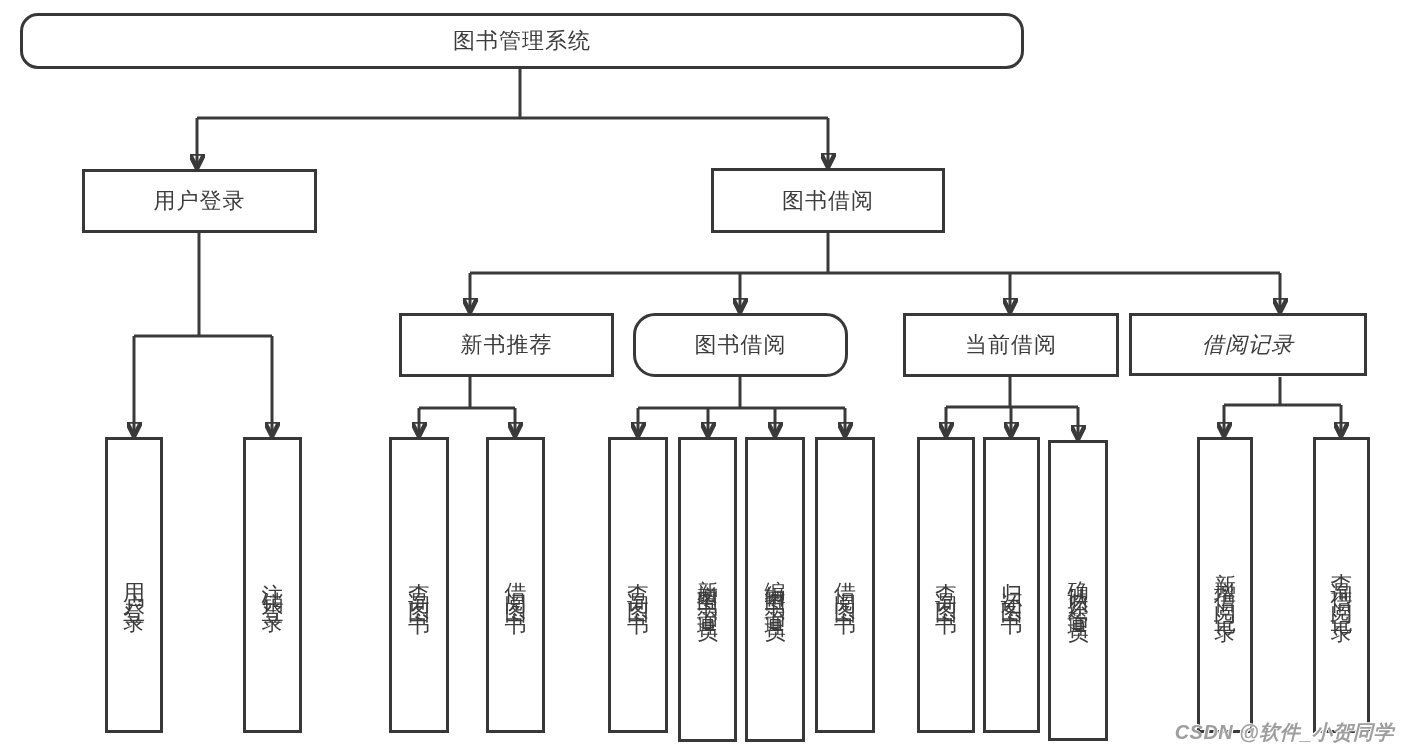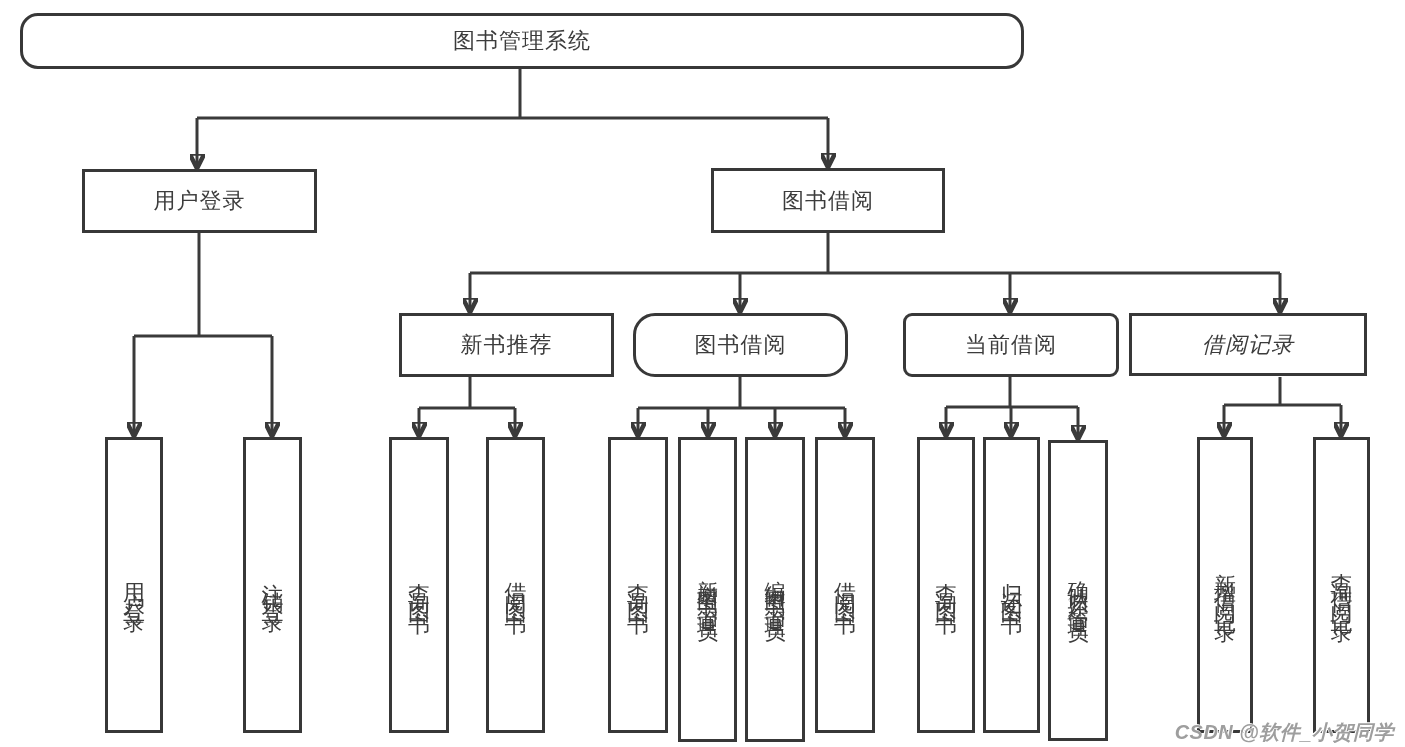--- a/index.html
+++ b/index.html
@@ -118,21 +118,21 @@
     <line x1="1341" y1="405" x2="1341" y2="435" marker-end="url(#arw)"></line>
   </svg>
 
   <div class="hbox" style="left:20px; top:13px; width:1004px; height:56px;border-radius:18px;">图书管理系统</div>
 
   <div class="hbox" style="left:82px; top:169px; width:235px; height:64px;">用户登录</div>
   <div class="hbox" style="left:711px; top:168px; width:234px; height:65px;">图书借阅</div>
 
   <div class="hbox" style="left:363px; top:313px; width:215px; height:64px;margin-left:36px;">新书推荐</div>
   <div class="hbox" style="left:633px; top:313px; width:215px; height:64px;border-radius:22px;">图书借阅</div>
-  <div class="hbox" style="left:903px; top:313px; width:216px; height:64px;border-radius:9px;">当前借阅</div>
+  <div class="hbox" style="left:903px; top:313px; width:216px; height:64px;">当前借阅</div>
   <div class="hbox" style="left:1129px; top:313px; width:238px; height:63px;font-style:italic;">借阅记录</div>
 
   <div class="vbox" style="left:105px; width:58px;">用户登录</div>
   <div class="vbox" style="left:243px; width:59px;">注销登录</div>
 
   <div class="vbox" style="left:389px; width:60px;">查询图书</div>
   <div class="vbox" style="left:486px; width:59px;">借阅图书</div>
 
   <div class="vbox" style="left:608px; width:60px;">查询图书</div>
   <div class="vbox tall tight" style="left:678px; width:59px;">新增图书（管理员）</div>

